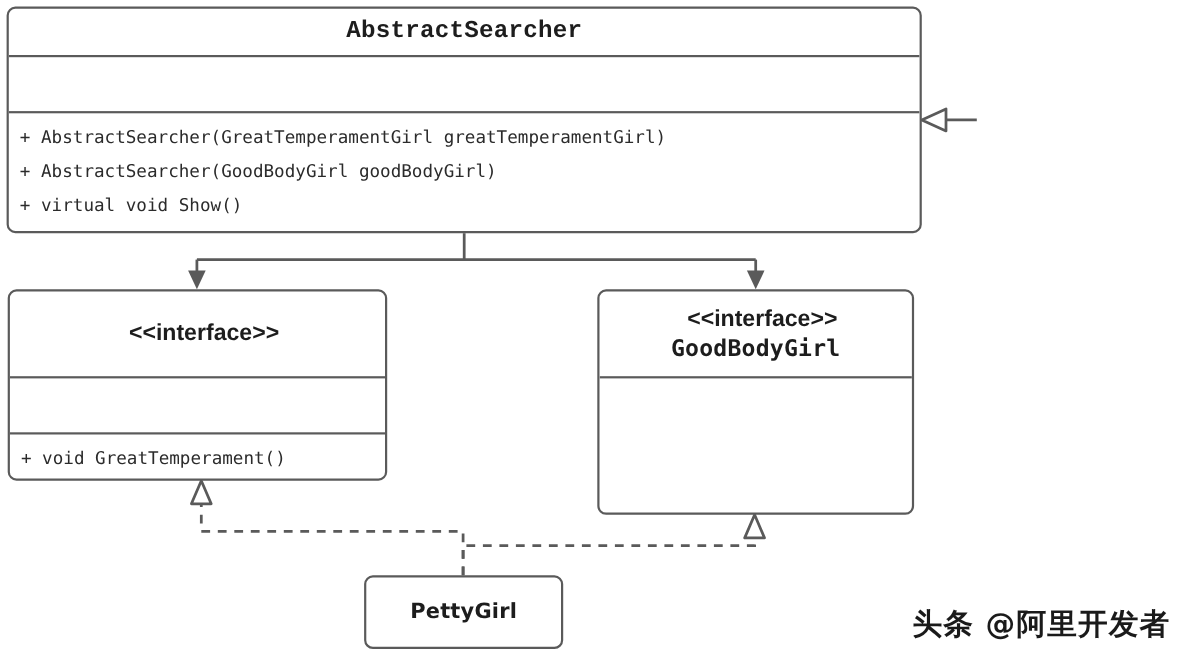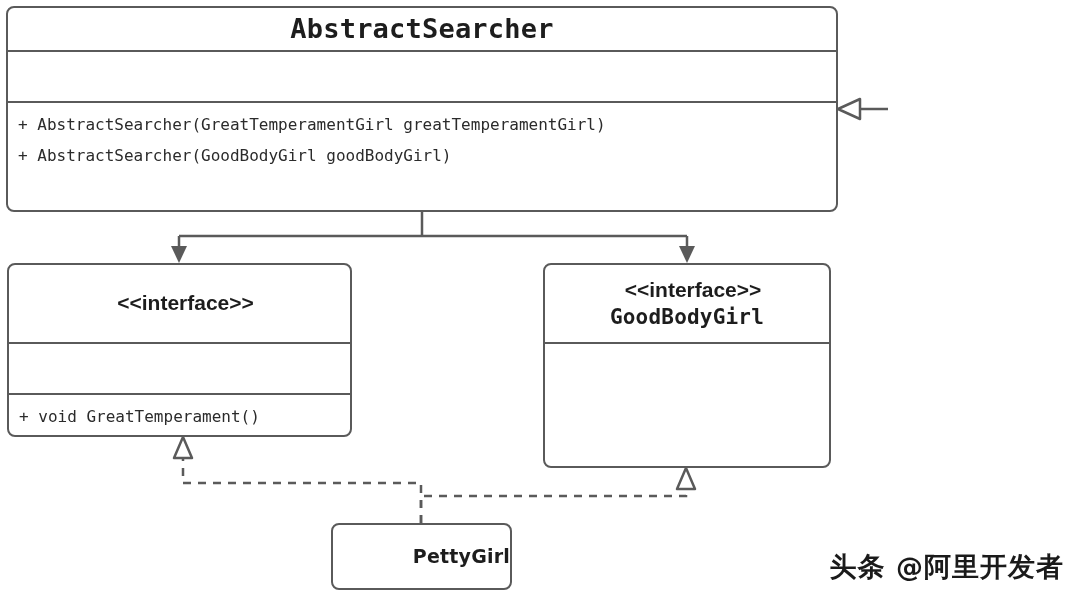--- a/index.html
+++ b/index.html
@@ -64,21 +64,21 @@
     color: #2b2b2b;
     line-height: 31px;
     white-space: pre;
   }
 
   
   #box-abstract-searcher { left: 6px;   top: 6px;   width: 832px; height: 206px; }
   #box-abstract-searcher .title-section   { height: 42px; }
   #box-abstract-searcher .empty-section   { height: 51px; }
   #box-abstract-searcher .members-section { height: 107px; }
-  #box-abstract-searcher .box-title { font-size: 27px; }
+  #box-abstract-searcher .box-title { font-size: 22px; font-family: Liberation Mono, monospace; }
 
   #box-searcher { left: 888px; top: 64px; width: 182px; height: 90px;
                   display: flex; align-items: center; justify-content: center; }
   #box-searcher .box-title {
     font-family: "DejaVu Sans", "Liberation Sans", sans-serif;
     font-size: 21px;
   }
 
   #box-great-temperament-girl { left: 7px; top: 263px; width: 345px; height: 174px; }
   #box-great-temperament-girl .title-section   { height: 77px; }
@@ -87,21 +87,21 @@
 
   #box-good-body-girl { left: 543px; top: 263px; width: 288px; height: 205px; }
   #box-good-body-girl .title-section   { height: 77px; }
   #box-good-body-girl .empty-section   { height: 51px; }
   #box-good-body-girl .members-section { height: 73px; }
 
   .iface-box .stereotype { font-size: 21px; }
   .iface-box .box-title  { font-size: 21px; }
 
   #box-petty-girl { left: 331px; top: 523px; width: 181px; height: 67px;
-                    display: flex; align-items: center; justify-content: flex-end; }
+                    display: flex; align-items: center; justify-content: center; }
   #box-petty-girl .box-title {
     font-family: "DejaVu Sans", "Liberation Sans", sans-serif;
     font-size: 19px;
   }
 
   
   #connectors {
     position: absolute;
     left: 0; top: 0;
     width: 1080px; height: 597px;
@@ -162,20 +162,21 @@
   </svg>
 
   <div class="uml-box" id="box-abstract-searcher">
     <div class="uml-section title-section">
       <div class="box-title">AbstractSearcher</div>
     </div>
     <div class="uml-section empty-section"></div>
     <div class="uml-section members-section">
       <div class="member-line">+ AbstractSearcher(GreatTemperamentGirl greatTemperamentGirl)</div>
       <div class="member-line">+ AbstractSearcher(GoodBodyGirl goodBodyGirl)</div>
+      <div class="member-line">+ virtual void Show()</div>
     </div>
   </div>
 
 
   <div class="uml-box iface-box" id="box-great-temperament-girl">
     <div class="uml-section title-section">
       <div class="stereotype">&lt;&lt;interface&gt;&gt;</div>
     </div>
     <div class="uml-section empty-section"></div>
     <div class="uml-section members-section">

